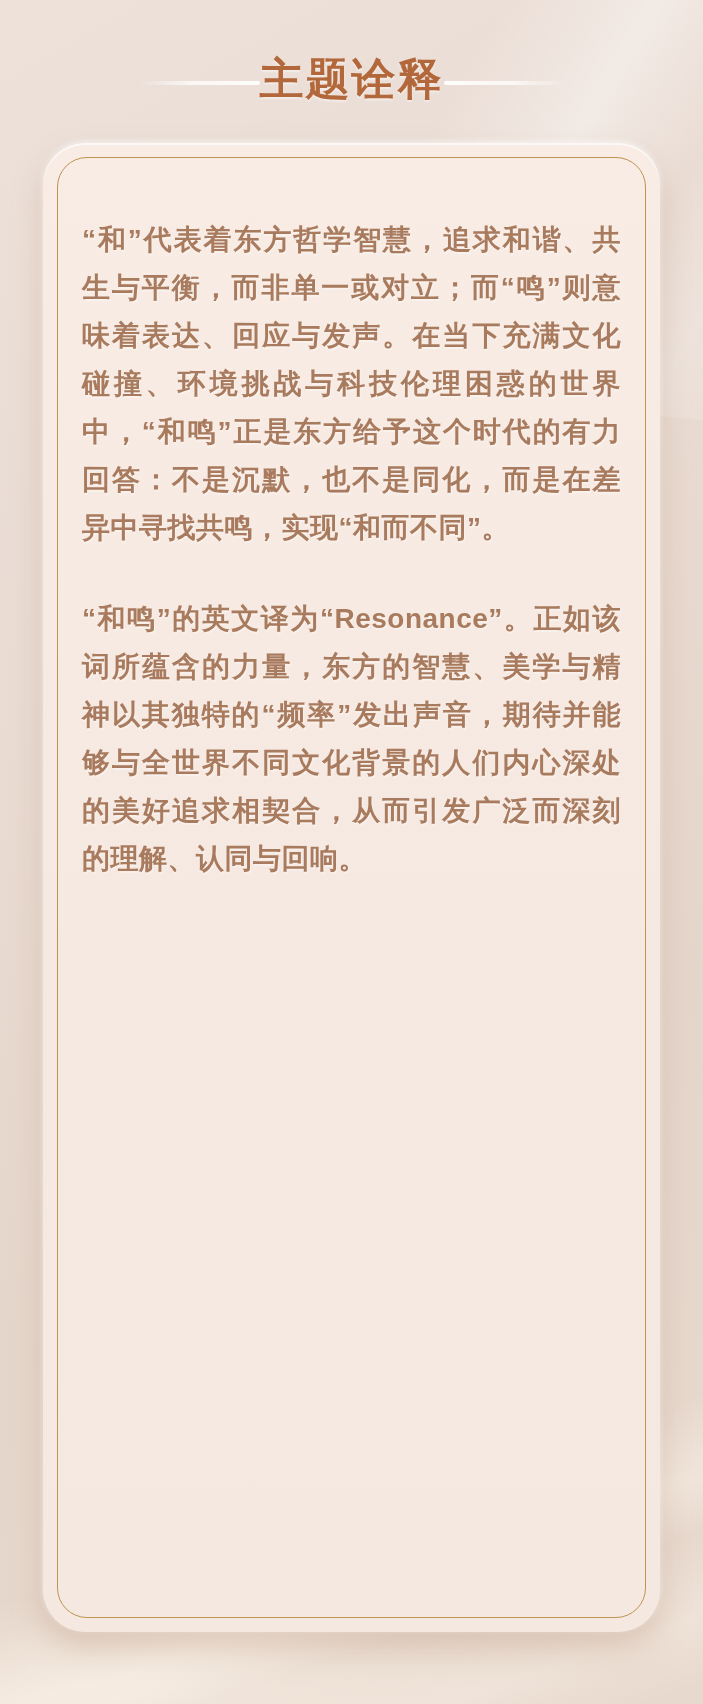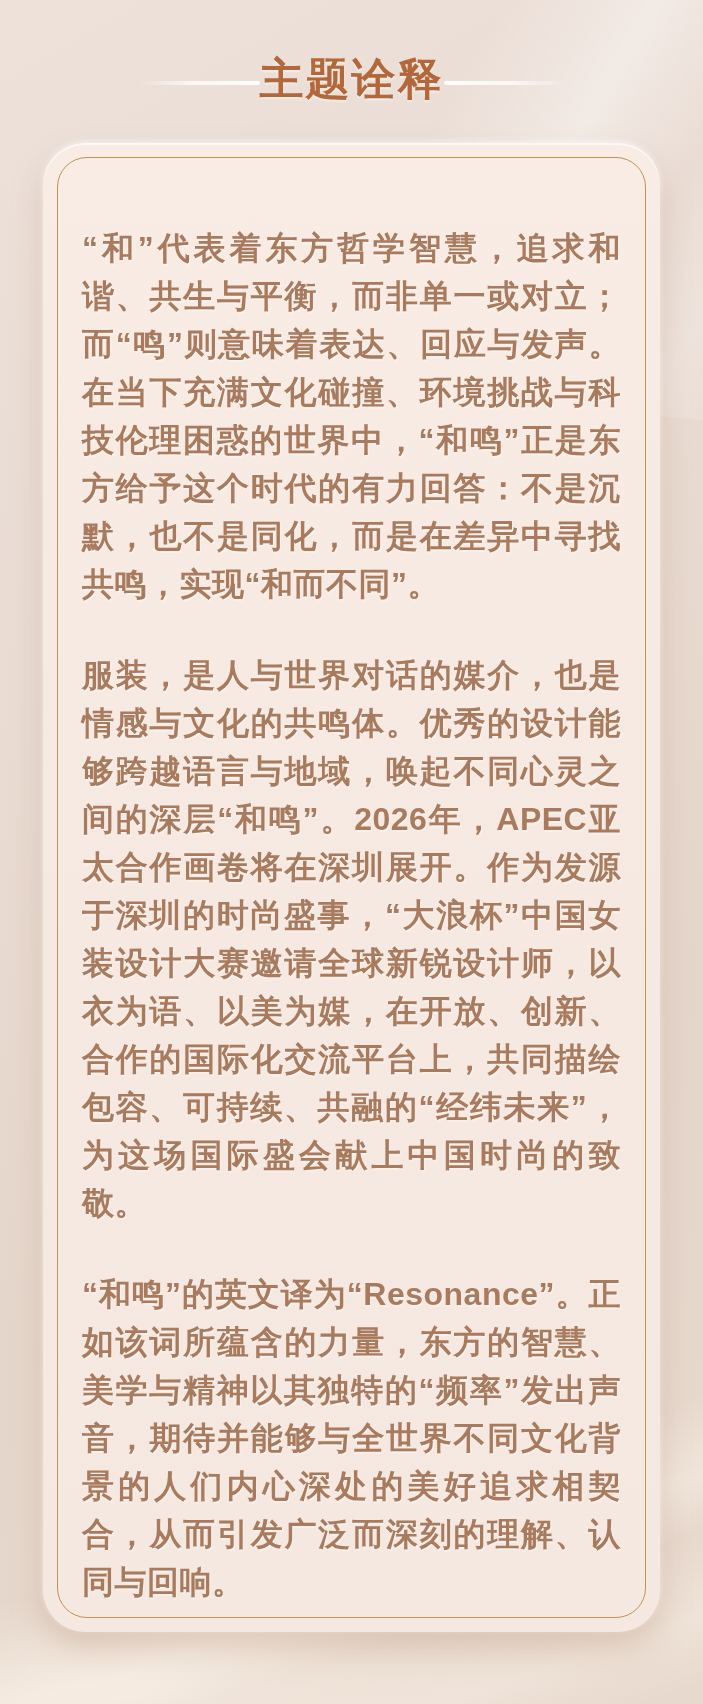--- a/index.html
+++ b/index.html
@@ -100,22 +100,22 @@
     top: 14px; left: 14px; right: 14px; bottom: 14px;
     border: 1.5px solid #bf9350;
     border-radius: 30px;
     pointer-events: none;
   }
   .card-content {
     position: relative;
     padding: 65px 39px 0;
   }
   .card-content p {
-    margin: 16px 0 43px;
-    font-size: 32px;
+    margin: 8px 0 43px;
+    font-size: 28px;
     line-height: 48px;
     letter-spacing: 0.5px;
     font-weight: 600;
     color: #a97b5e;
     text-align: justify;
     text-shadow: 1px 2px 1px rgba(255,255,255,0.35);
   }
   .card-content p:last-child {
     margin-bottom: 0;
   }
@@ -128,18 +128,17 @@
   <div class="header">
     <div class="title-line left"></div>
     <div class="page-title">主题诠释</div>
     <div class="title-line right"></div>
   </div>
 
   <div class="card">
     <div class="card-gold-border"></div>
     <div class="card-content">
       <p>“和”代表着东方哲学智慧，追求和谐、共生与平衡，而非单一或对立；而“鸣”则意味着表达、回应与发声。在当下充满文化碰撞、环境挑战与科技伦理困惑的世界中，“和鸣”正是东方给予这个时代的有力回答：不是沉默，也不是同化，而是在差异中寻找共鸣，实现“和而不同”。</p>
-      <p>服装，是人与世界对话的媒介，也是情感与文化的共鸣体。优秀的设计能够跨越语言与地域，唤起不同心灵之间的深层“和鸣”。2026年，APEC亚太合作画卷将在深圳展开。作为发源于深圳的时尚盛事，“大浪杯”中国女装设计大赛邀请全球新锐设计师，以衣为语、以美为媒，在开放、创新、合作的国际化交流平台上，共同描绘包容、可持续、共融的“经纬未来”，为这场国际盛会献上中国时尚的致敬。</p>
       <p>“和鸣”的英文译为“Resonance”。正如该词所蕴含的力量，东方的智慧、美学与精神以其独特的“频率”发出声音，期待并能够与全世界不同文化背景的人们内心深处的美好追求相契合，从而引发广泛而深刻的理解、认同与回响。</p>
     </div>
   </div>
 
 </div>
 
 </body></html>

